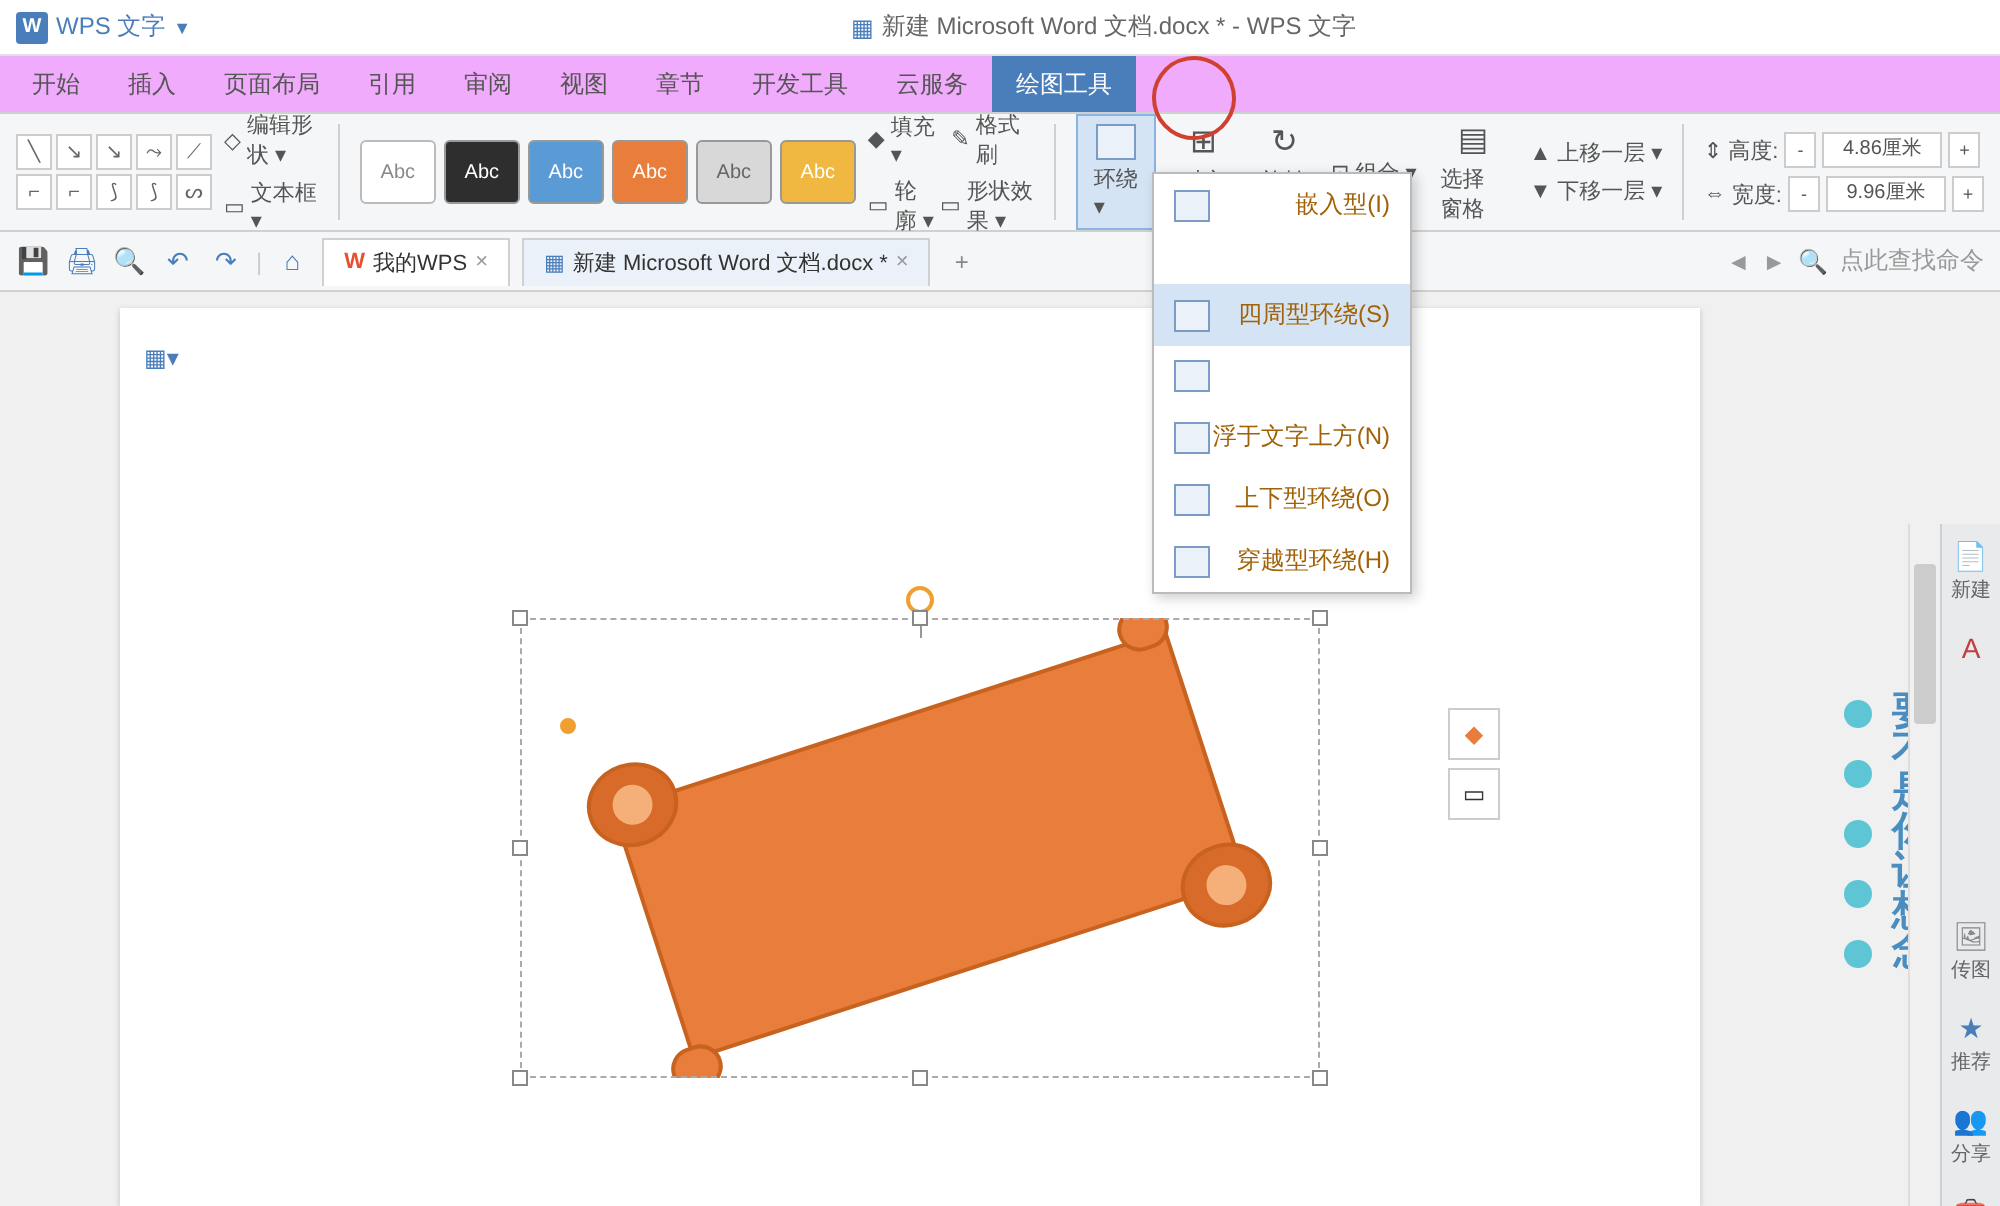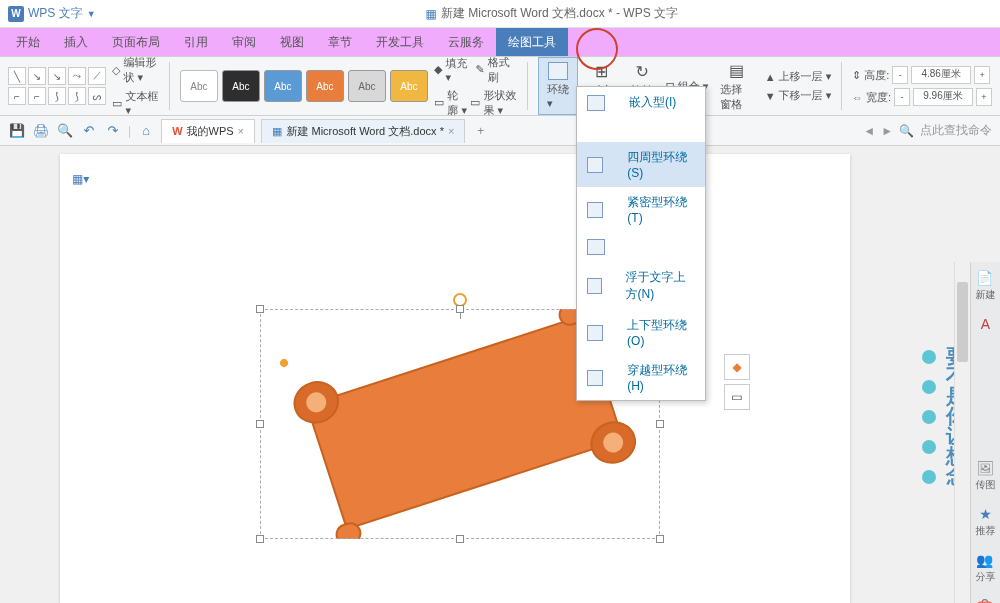--- a/index.html
+++ b/index.html
@@ -61,21 +61,21 @@
     .h-bl { bottom: -4px; left: -4px; } .h-bm { bottom: -4px; left: 50%; margin-left:-4px; } .h-br { bottom: -4px; right: -4px; }
     .adj { position:absolute; width:8px; height:8px; background:#f0a030; border-radius:50%; top:50px; left:20px; transform:rotate(45deg); }
     .sel-border{ position:absolute; inset:0; border:1px dashed #aaa; }
     
     
     .float-tb { position: absolute; top: 200px; right: 100px; display: flex; flex-direction: column; gap: 4px; }
     .float-tb div { width: 26px; height: 26px; background: #fff; border: 1px solid #ccc; display: flex; align-items: center; justify-content: center; }
     
     
     .wrap-dropdown { position: absolute; top: 86px; left: 576px; width: 130px; background: #fff; border: 1px solid #bbb; box-shadow: 2px 2px 6px rgba(0,0,0,0.2); z-index: 10; }
-    .wrap-dropdown .item { display: flex; align-items: center; gap: 24px; padding: 7px 10px; font-size: 12px; color: #0369a1; }
+    .wrap-dropdown .item { display: flex; align-items: center; gap: 0; padding: 7px 10px; font-size: 12px; color: #a16207; justify-content: space-between; }
     .wrap-dropdown .item.hl { background: #d4e4f5; margin-top: 24px; }
     .wrap-icon { width: 18px; height: 16px; border: 1px solid #7a9cc6; background: #eaf1f9; position: relative; }
     
     
     .anno-circle { position: absolute; top: 28px; left: 576px; width: 42px; height: 42px; border: 2px solid #d04030; border-radius: 50%; z-index: 5; transform: rotate(-10deg); }
     
     
     .right-panel { position: absolute; right: 0; top: 116px; width: 30px; height: 487px; background: #e8eaec; border-left: 1px solid #d0d0d0; display: flex; flex-direction: column; align-items: center; padding-top: 8px; gap: 14px; }
     .rp-item { display: flex; flex-direction: column; align-items: center; gap: 2px; color: #666; font-size: 10px; }
     .rp-icon { width: 16px; height: 16px; color: #888; font-size: 14px; display: flex; align-items: center; justify-content: center; }
@@ -183,24 +183,20 @@
 <div class="anno-circle"></div>
 
 <div class="wrap-dropdown">
   <div class="item">
       <span class="wrap-icon"></span>
       <span>嵌入型(I)</span>
     </div>
   <div class="item hl">
       <span class="wrap-icon"></span>
       <span>四周型环绕(S)</span>
-    </div>
-  <div class="item">
-      <span class="wrap-icon"></span>
-      <span>紧密型环绕(T)</span>
     </div>
   <div class="item">
       <span class="wrap-icon"></span>
     </div>
   <div class="item">
       <span class="wrap-icon"></span>
       <span>浮于文字上方(N)</span>
     </div>
   <div class="item">
       <span class="wrap-icon"></span>

